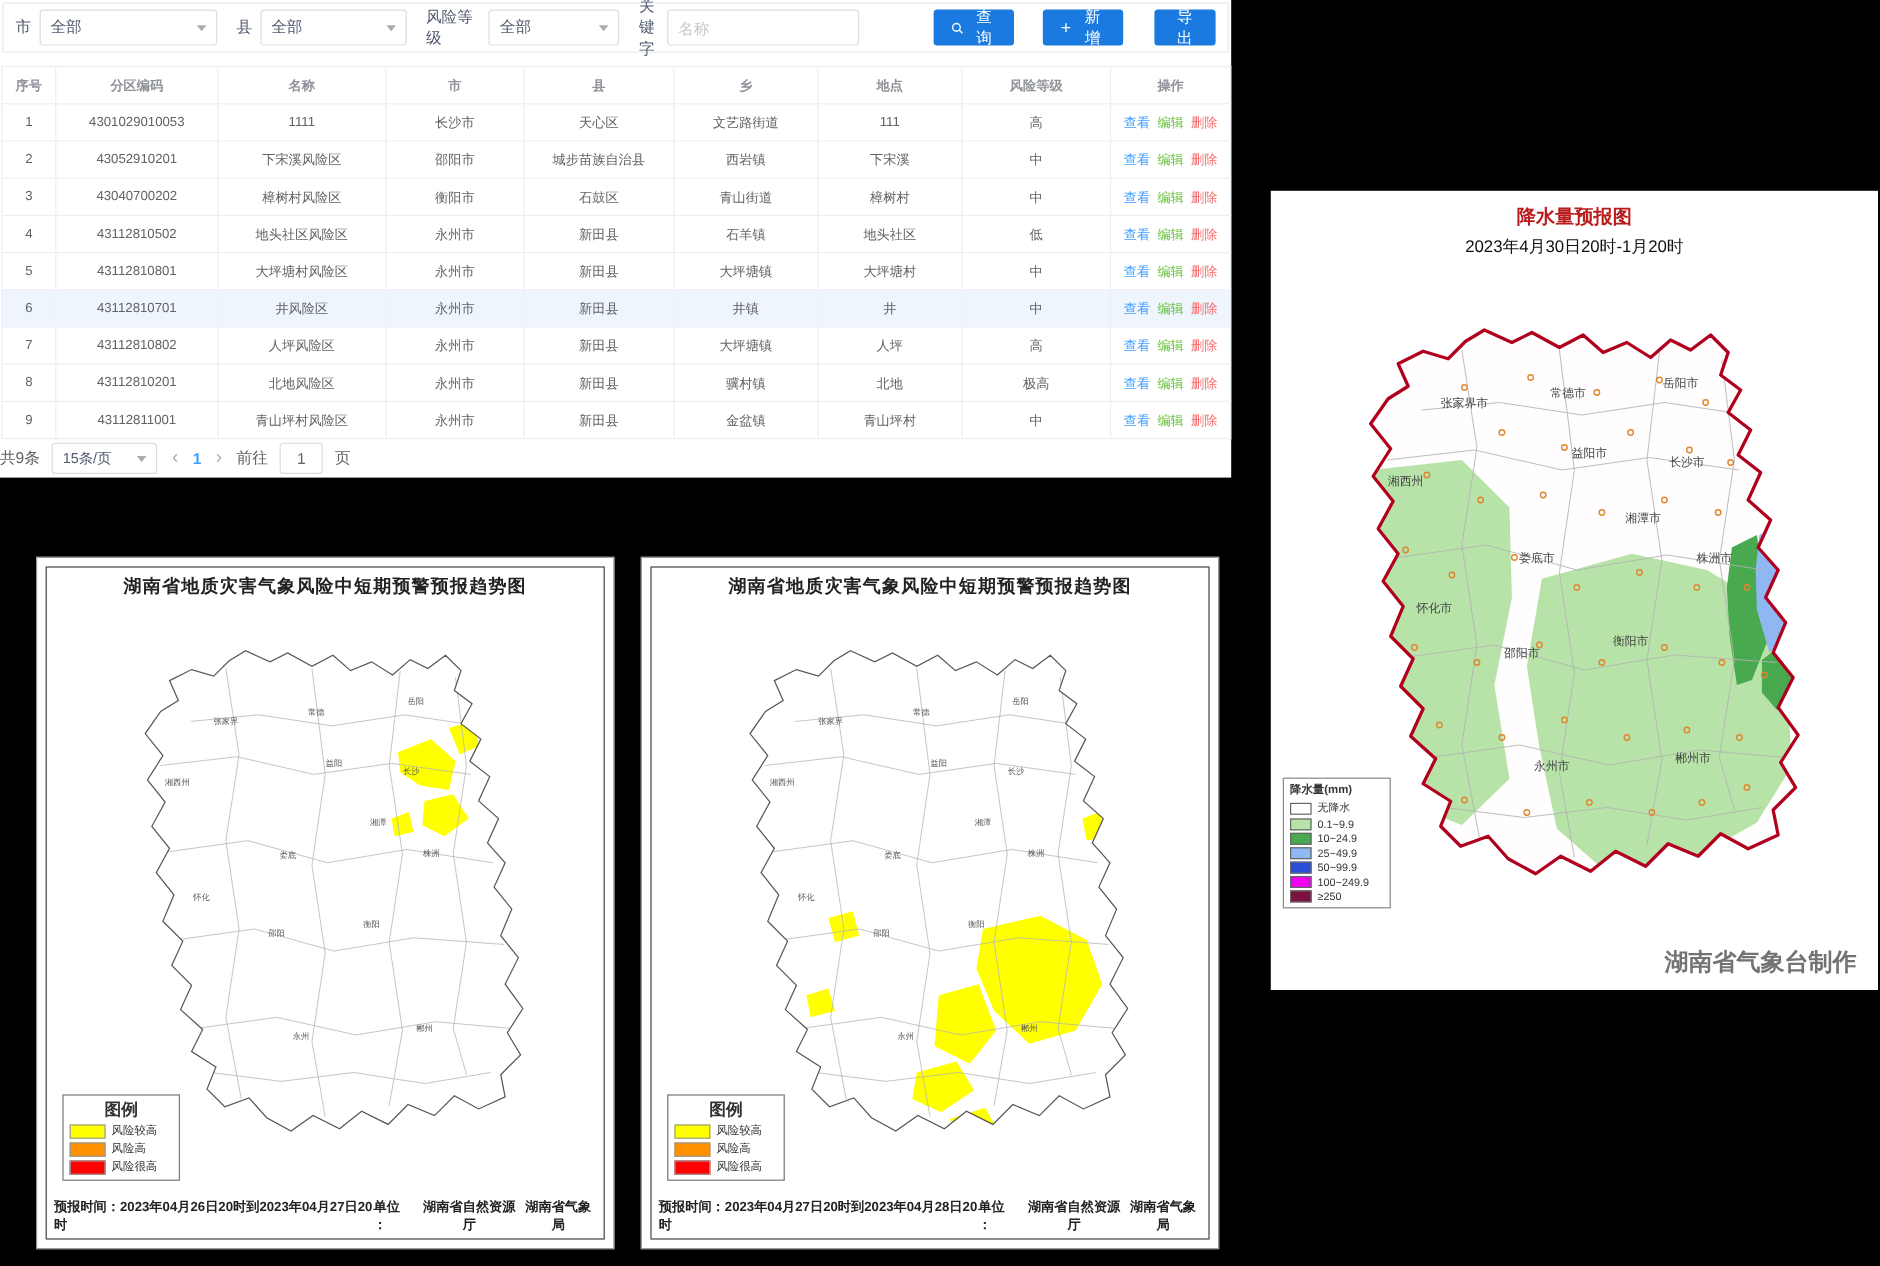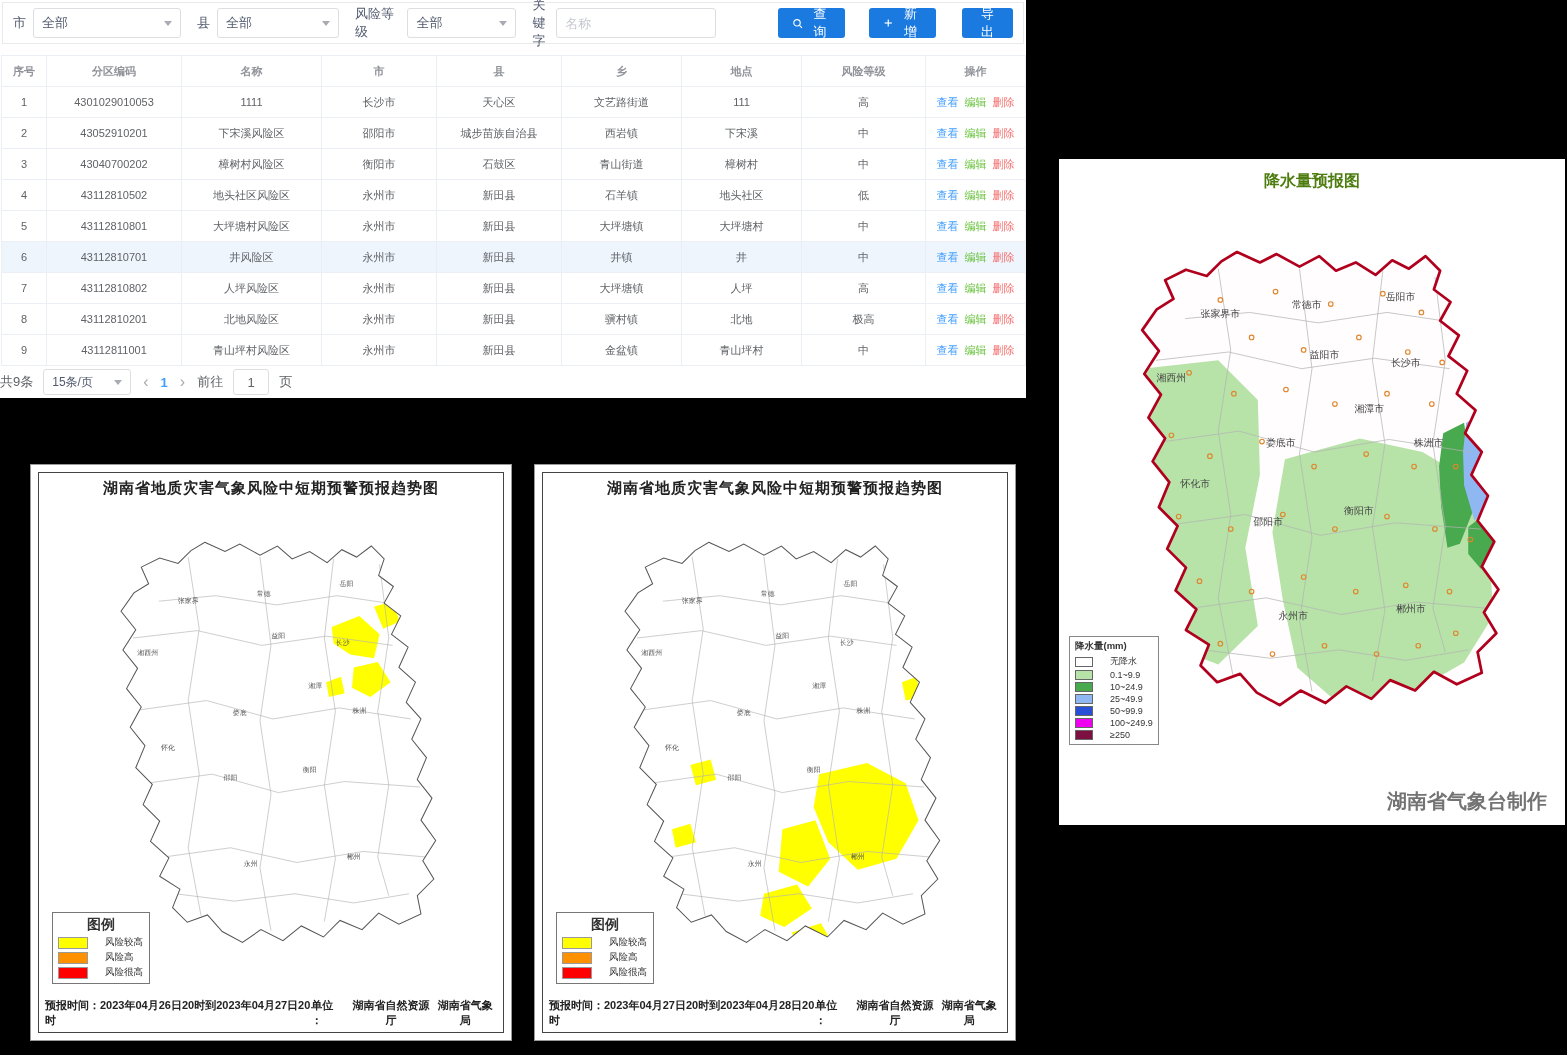--- a/index.html
+++ b/index.html
@@ -44,35 +44,35 @@
   
   .trend-panel{position:absolute;width:482px;height:577px;background:#fff;border:1px solid #9a9a9a;padding:7px;}
   #trend0{left:30px;top:464px;} #trend1{left:534px;top:464px;}
   .trend-inner{width:100%;height:100%;border:1px solid #444;position:relative;display:flex;
                flex-direction:column;align-items:center;}
   .trend-title{margin-top:6px;font-size:15px;font-weight:700;color:#222;letter-spacing:1px;}
   .trend-map{width:458px;height:460px;margin-top:2px;}
   .map-legend{position:absolute;background:#fff;border:1px solid #777;padding:3px 5px 4px;z-index:2;}
   .trend-legend{left:13px;bottom:48px;width:98px;}
   .legend-title{text-align:center;font-size:14px;font-weight:700;color:#333;margin-bottom:2px;}
-  .legend-row{display:flex;align-items:center;gap:17px;margin-top:2px;}
+  .legend-row{display:flex;align-items:center;gap:5px;margin-top:2px;}
   .legend-swatch{flex:none;border:1px solid #999;}
   .trend-legend .legend-swatch{width:30px;height:12px;}
   .legend-label{font-size:9.5px;color:#333;white-space:nowrap;}
   .trend-footer{position:absolute;bottom:4px;left:6px;right:6px;display:flex;justify-content:space-between;
                 align-items:flex-start;font-size:11px;font-weight:700;color:#222;}
   .ft-right{display:flex;gap:3px;font-family:Liberation Serif, serif;}
   .unit-lines{display:flex;text-align:center;}
 
   
   .precip-panel{position:absolute;left:1059px;top:159px;width:506px;height:666px;background:#fff;}
-  .precip-title{margin-top:12px;text-align:center;font-size:16px;font-weight:700;color:#4d7c0f;}
+  .precip-title{margin-top:12px;text-align:center;font-size:16px;font-weight:700;color:#b91c1c;}
   .precip-subtitle{margin-top:5px;text-align:center;font-size:14px;color:#111;}
   .precip-map{display:block;margin:0 auto;width:500px;height:545px;}
-  .precip-legend{left:10px;bottom:80px;width:90px;border:1px solid #888;}
+  .precip-legend{left:10px;bottom:68px;width:90px;border:1px solid #888;}
   .precip-legend .legend-swatch{width:18px;height:10px;border:1px solid #666;}
   .precip-legend .legend-label{font-size:9px;}
   .precip-legend .legend-title{font-size:9.5px;text-align:left;}
   .precip-credit{position:absolute;right:18px;bottom:10px;font-size:20px;font-weight:700;color:#737373;}
 
   
   .map-fill{fill:#ffffff;}
   .map-stroke{fill:none;stroke:#555;stroke-width:1.1;}
   .county-lines{fill:none;stroke:#b3b3b3;stroke-width:0.7;}
   .p-fill{fill:#fffdfd;}
@@ -414,20 +414,21 @@
           <span>湖南省自然资源厅</span>
           <span>湖南省气象局</span>
         </span>
       </span>
     </div>
   </div>
 </div>
 
 <div class="precip-panel">
   <div class="precip-title">降水量预报图</div>
+  <div class="precip-subtitle">2023年4月30日20时-1月20时</div>
   <svg class="precip-map" viewBox="0 0 480 500" preserveAspectRatio="xMidYMid meet">
     <use href="#hunan-outline" class="p-fill"></use>
     <g clip-path="url(#hunan-clip)">
       <path class="rain-level" d="M 60,160 L 150,150 L 188,188 L 190,260 L 176,330 L 188,405 L 150,442 L 98,422 L 104,350 L 84,300 L 90,235 Z" style="fill: rgb(183, 227, 168);"></path>
       <path class="rain-level" d="M 214,245 L 286,225 L 346,238 L 396,268 L 410,330 L 414,395 L 386,440 L 330,472 L 266,480 L 226,445 L 212,380 L 202,315 Z" style="fill: rgb(183, 227, 168);"></path>
       <path class="rain-level" d="M 366,220 L 386,210 L 392,252 L 394,296 L 382,326 L 370,330 L 364,290 L 362,252 Z" style="fill: rgb(72, 169, 78);"></path>
       <path class="rain-level" d="M 390,310 L 408,296 L 418,330 L 402,350 L 390,336 Z" style="fill: rgb(72, 169, 78);"></path>
       <path class="rain-level" d="M 388,210 L 406,200 L 416,240 L 412,286 L 396,304 L 386,270 L 385,238 Z" style="fill: rgb(143, 184, 242);"></path>
       <path class="rain-level" d="M 404,222 L 412,218 L 416,244 L 406,248 Z" style="fill: rgb(42, 79, 215);"></path>
       <rect class="rain-level" x="406" y="212" width="6" height="7" style="fill: rgb(240, 0, 240);"></rect>

